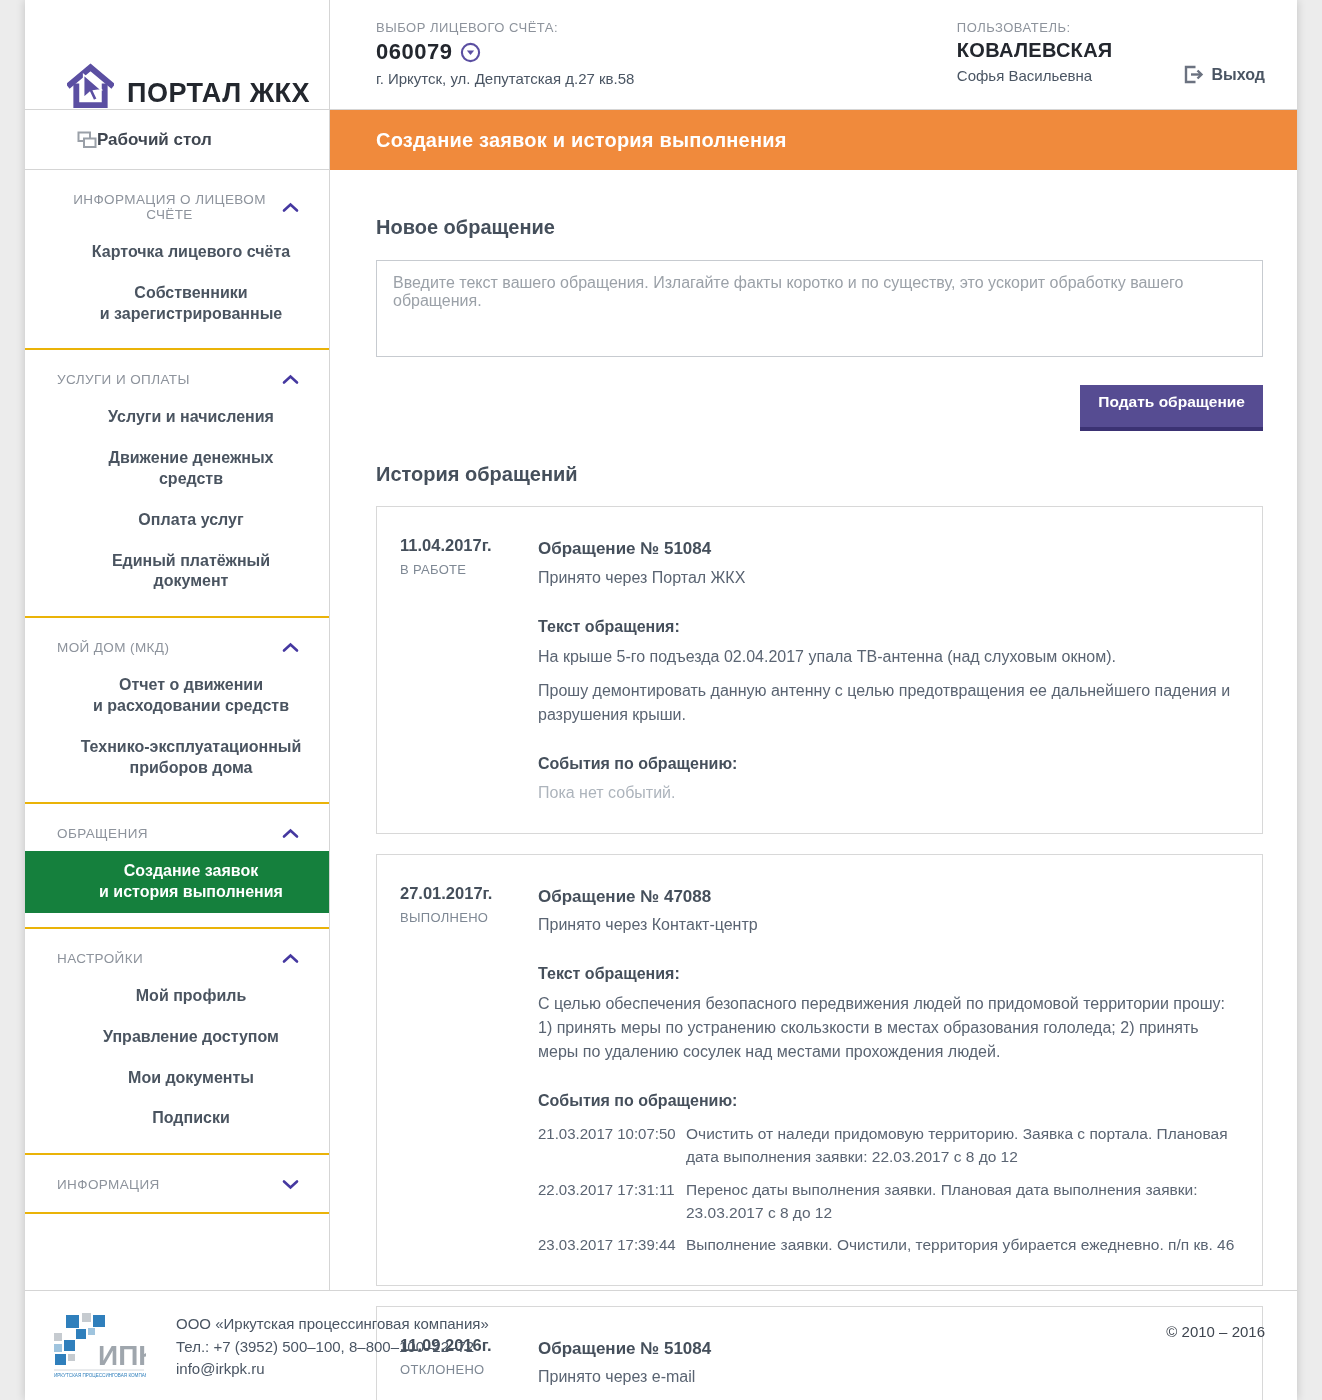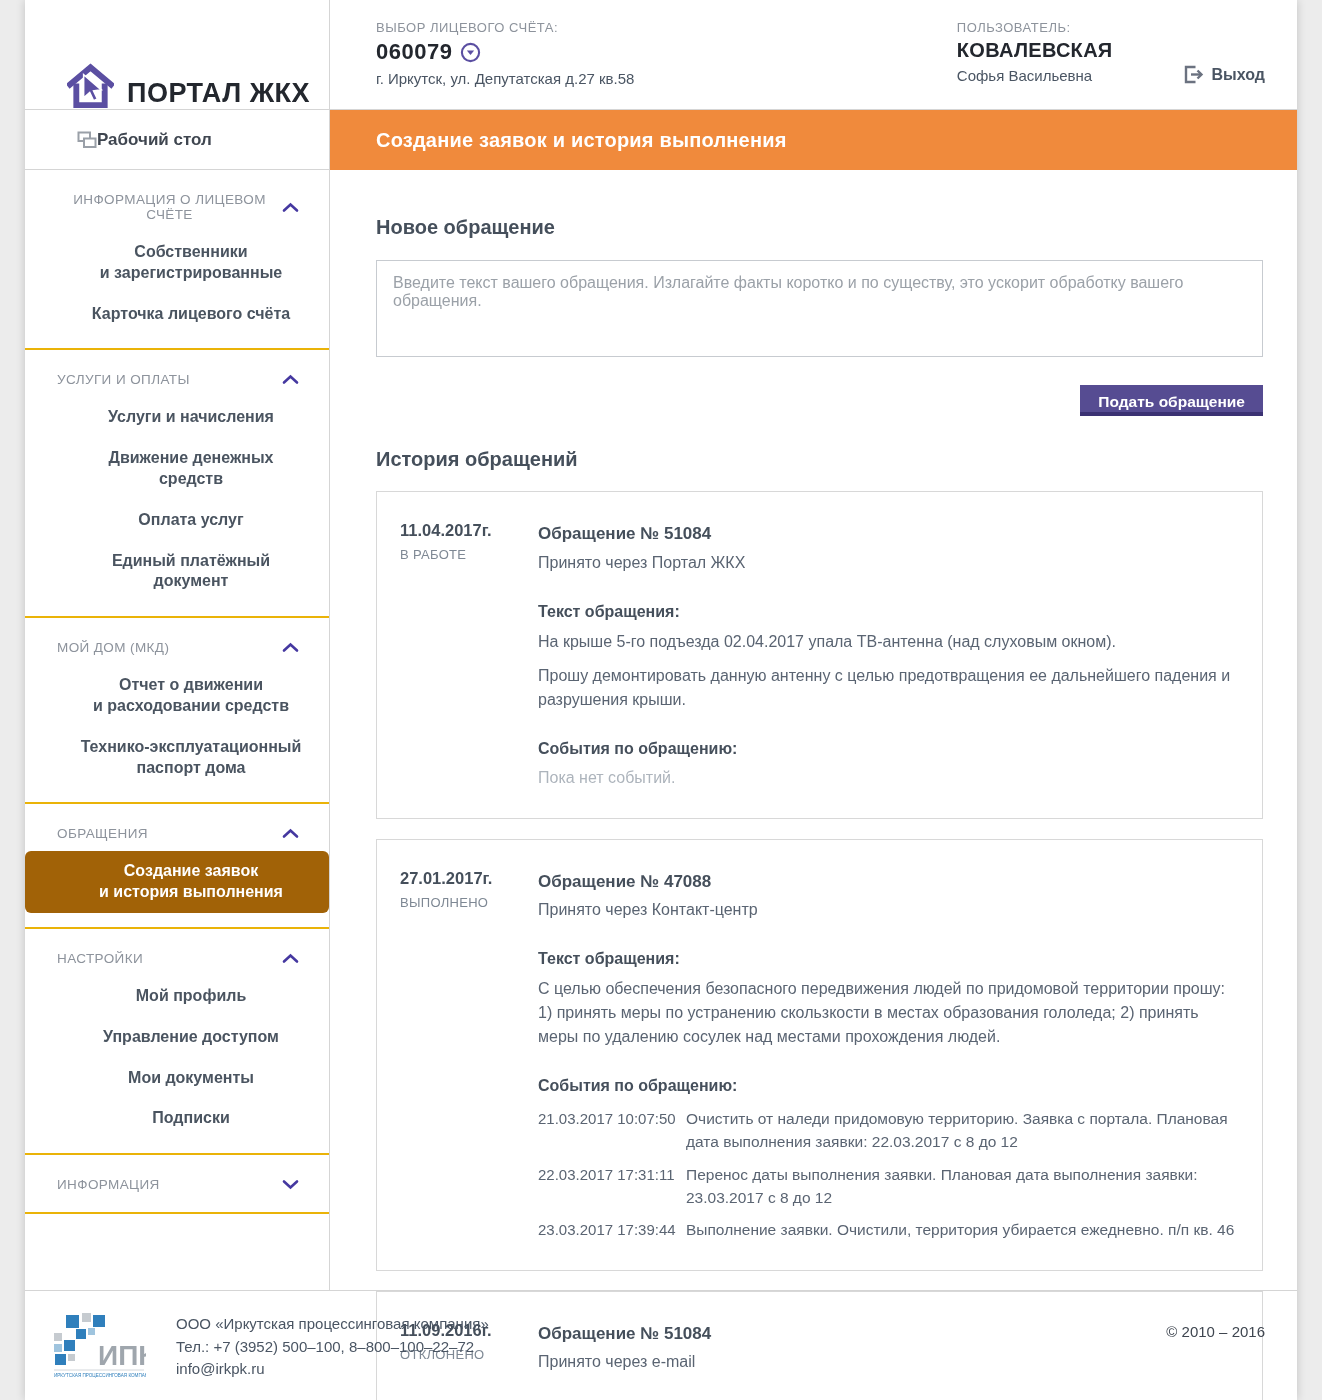--- a/index.html
+++ b/index.html
@@ -33,39 +33,39 @@
   .logout-label { font-size:16px; font-weight:bold; color:#4a5563; }
   
   .middle { flex:1; display:flex; min-height:0; }
   .sidebar { width:305px; flex-shrink:0; border-right:1px solid #d5d5d5; }
   .workspace-row { height:60px; display:flex; align-items:center; padding-left:52px; border-bottom:1px solid #d5d5d5; cursor:pointer; }
   .workspace-label { font-size:17px; font-weight:bold; color:#3f4650; }
   .nav-section { border-bottom:2px solid #eab308; padding:10px 0 14px;text-align:center; }
   .nav-section-header { display:flex; align-items:center; justify-content:space-between; padding:12px 30px 10px 32px; cursor:pointer; }
   .nav-section-title { font-size:13.5px; color:#8d939c; letter-spacing:0.4px; }
   .nav-item { padding:10px 24px 10px 52px; font-size:16px; font-weight:bold; color:#4a5460; line-height:1.3; white-space:pre-line; cursor:pointer; }
-  .nav-item.selected { background:#a16207; color:#fff;border-radius:6px; }
+  .nav-item.selected { background:#15803d; color:#fff; }
   .nav-section.no-items { padding-bottom:10px; }
   
   .main { flex:1; min-width:0; display:flex; flex-direction:column; }
   .title-bar { height:60px; background:#f08a3c; display:flex; align-items:center; padding-left:46px; flex-shrink:0; }
   .title-bar-text { color:#fff; font-size:20px; font-weight:bold; letter-spacing:0.2px; }
   .main-body { padding:0 34px 0 46px; }
   .section-heading { font-size:20px; font-weight:bold; color:#454f5b; }
   .new-request-heading { margin-top:46px; }
   .request-textarea {
     display:block; width:100%; height:97px; margin-top:21px; resize:none;
     border:1px solid #c7cbd0; padding:13px 16px; font-family:"Liberation Sans",sans-serif;
     font-size:16px; color:#5a6472; outline:none;
   }
   .request-textarea::placeholder { color:#9ba1a8; }
   .submit-row { display:flex; justify-content:flex-end; margin-top:28px; }
   .submit-btn {
     background:#564c92; color:#fff; font-family:"Liberation Sans",sans-serif;
-    font-size:15.5px; font-weight:bold; padding:8px 18px 1px;
+    font-size:15.5px; font-weight:bold; padding:8px 18px 16px;
     border:none; border-bottom:4px solid #3b3273; cursor:pointer;
   }
   .history-heading { margin-top:32px; }
   .request-card { border:1px solid #d8d8d8; margin-top:20px; padding:29px 20px 28px 23px; display:flex; background:#fff; }
   .card-left { width:138px; flex-shrink:0; }
   .card-date { font-size:16.5px; font-weight:bold; color:#454f5b; }
   .card-status { margin-top:7px; font-size:13px; color:#7e8894; letter-spacing:0.3px; }
   .card-right { flex:1; min-width:0; padding-right:6px; font-size:16px; line-height:1.5; }
   .card-number { font-size:17px; font-weight:bold; color:#454f5b; }
   .card-channel { margin-top:4px; }
@@ -144,23 +144,23 @@
 
       <div class="nav-section">
         <div class="nav-section-header">
           <span class="nav-section-title">ИНФОРМАЦИЯ О ЛИЦЕВОМ СЧЁТЕ</span>
           <span>
               <svg width="17" height="11" viewBox="0 0 17 11">
                 <path d="M2 8.5 L8.5 2.5 L15 8.5" fill="none" stroke="#4538a0" stroke-width="2.6" stroke-linecap="round"></path>
               </svg>
             </span>
         </div>
+        <div class="nav-item">Карточка лицевого счёта</div>
         <div class="nav-item">Собственники
 и зарегистрированные</div>
-        <div class="nav-item">Карточка лицевого счёта</div>
       </div>
 
       <div class="nav-section">
         <div class="nav-section-header">
           <span class="nav-section-title">УСЛУГИ И ОПЛАТЫ</span>
           <span>
               <svg width="17" height="11" viewBox="0 0 17 11">
                 <path d="M2 8.5 L8.5 2.5 L15 8.5" fill="none" stroke="#4538a0" stroke-width="2.6" stroke-linecap="round"></path>
               </svg>
             </span>
@@ -177,21 +177,21 @@
           <span class="nav-section-title">МОЙ ДОМ (МКД)</span>
           <span>
               <svg width="17" height="11" viewBox="0 0 17 11">
                 <path d="M2 8.5 L8.5 2.5 L15 8.5" fill="none" stroke="#4538a0" stroke-width="2.6" stroke-linecap="round"></path>
               </svg>
             </span>
         </div>
         <div class="nav-item">Отчет о движении
 и расходовании средств</div>
         <div class="nav-item">Технико-эксплуатационный
-паспорт дома</div>
+приборов дома</div>
       </div>
 
       <div class="nav-section">
         <div class="nav-section-header">
           <span class="nav-section-title">ОБРАЩЕНИЯ</span>
           <span>
               <svg width="17" height="11" viewBox="0 0 17 11">
                 <path d="M2 8.5 L8.5 2.5 L15 8.5" fill="none" stroke="#4538a0" stroke-width="2.6" stroke-linecap="round"></path>
               </svg>
             </span>

